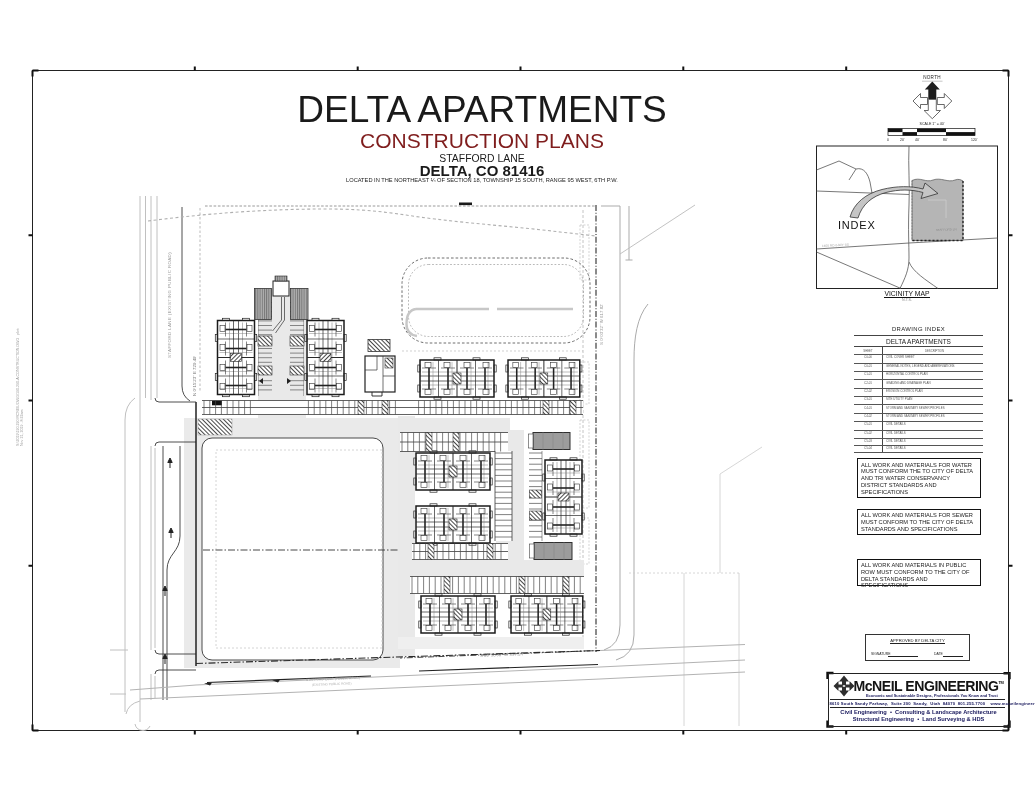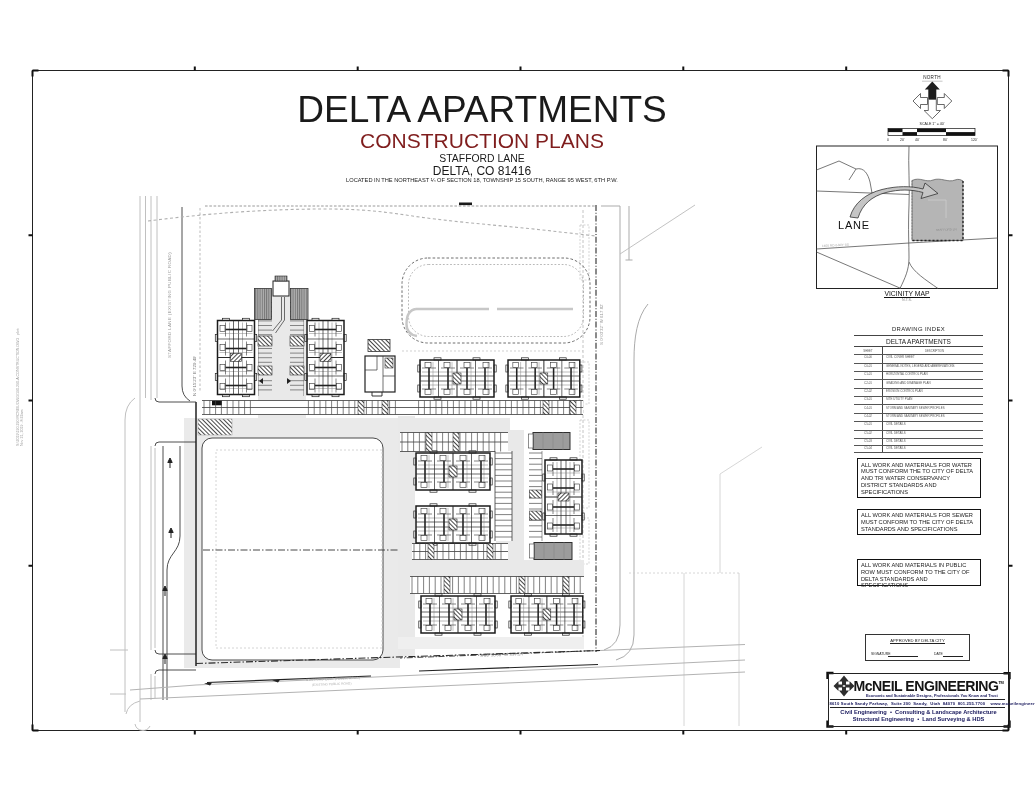--- a/index.html
+++ b/index.html
@@ -407,37 +407,37 @@
 </g>
 
 </svg>
 
 <div class="abs ctr" style="left:232px;top:91px;width:500px;font-size:37px;color:#1a1a1a;letter-spacing:0px;line-height:37px;">DELTA APARTMENTS</div>
 
 <div class="abs ctr" style="left:232px;top:129px;width:500px;font-size:21px;color:#7f1d1d;line-height:24px;">CONSTRUCTION PLANS</div>
 
 <div class="abs ctr" style="left:232px;top:154px;width:500px;font-size:10.4px;color:#1a1a1a;line-height:10.5px;">STAFFORD LANE</div>
 
-<div class="abs ctr" style="left:232px;top:165.5px;width:500px;font-size:12px;color:#1a1a1a;line-height:10.5px;">DELTA, CO 81416</div>
+<div class="abs ctr" style="left:232px;top:165.5px;width:500px;font-size:15px;color:#1a1a1a;line-height:10.5px;font-weight:bold;">DELTA, CO 81416</div>
 
 <div class="abs ctr" style="left:232px;top:176.5px;width:500px;font-size:5.7px;color:#1a1a1a;">LOCATED IN THE NORTHEAST ¼ OF SECTION 18, TOWNSHIP 15 SOUTH, RANGE 95 WEST, 6TH P.W.</div>
 
 <div class="abs ctr" style="left:912px;top:74.5px;width:40px;font-size:4.6px;color:#222;letter-spacing:0.3px;">NORTH</div>
 
 <div class="abs ctr" style="left:912px;top:122px;width:40px;font-size:3.6px;color:#222;">SCALE 1" = 40'</div>
 
 <div class="abs" style="left:886px;top:137.5px;width:100px;font-size:3.4px;color:#222;">
 <span class="abs" style="left:1px;">0</span>
       <span class="abs" style="left:14px;">20'</span>
       <span class="abs" style="left:29px;">40'</span>
       <span class="abs" style="left:57px;">80'</span>
       <span class="abs" style="left:85px;">120'</span>
     </div>
 
-<div class="abs" style="left:838px;top:218.5px;font-size:11px;color:#111;letter-spacing:0.8px;">LANE</div>
+<div class="abs" style="left:838px;top:218.5px;font-size:11px;color:#111;letter-spacing:0.8px;">INDEX</div>
 
 <div class="abs ctr" style="left:857px;top:290px;width:100px;font-size:6.8px;color:#111;"><span style="border-bottom:0.8px solid #111;">VICINITY MAP</span></div>
 
 <div class="abs ctr" style="left:857px;top:298px;width:100px;font-size:3.6px;color:#888;">N.T.S.</div>
 
 <div class="abs ctr" style="left:854px;top:326px;width:129px;font-size:5.9px;color:#222;letter-spacing:0.4px;">DRAWING INDEX</div>
 
 <div class="abs" style="left:854px;top:334.5px;width:129px;border-top:0.8px solid #444;"></div>
 
 <div class="abs ctr" style="left:854px;top:338px;width:129px;font-size:6.5px;color:#222;letter-spacing:0px;">DELTA APARTMENTS</div>

